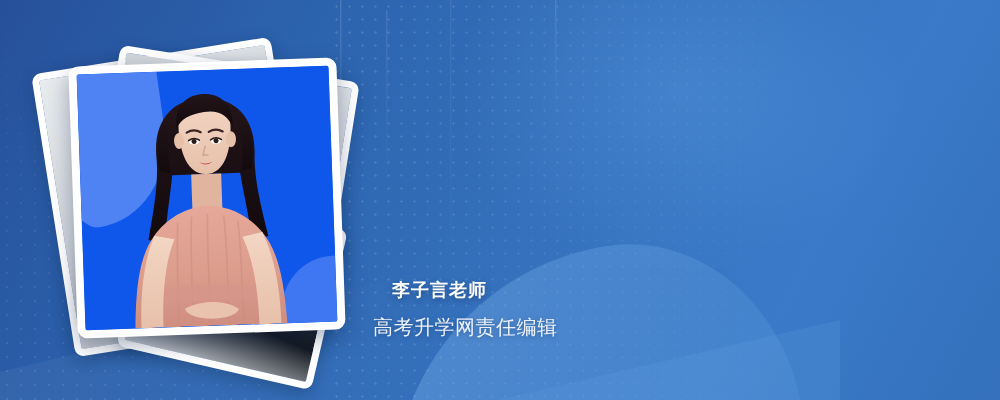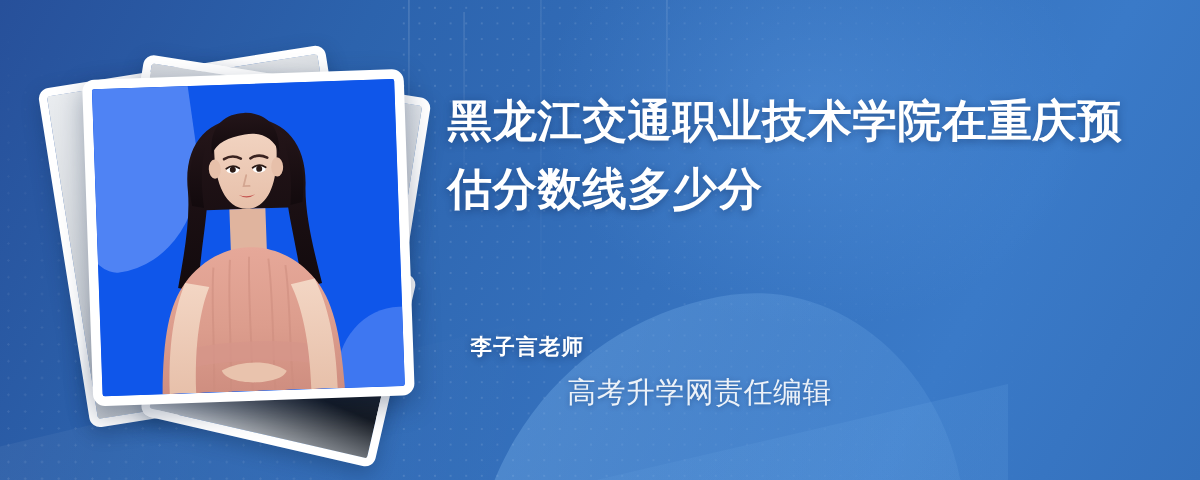--- a/index.html
+++ b/index.html
@@ -121,24 +121,23 @@
     letter-spacing:.5px;
     text-shadow:0 2px 7px rgba(10,35,80,.45);
   }
   #author-block{position:absolute;top:272px;left:0;width:420px;}
   #author-name{
     color:#ffffff;font-weight:bold;font-size:18px;line-height:36px;
     margin-left:19px;letter-spacing:1px;
     text-shadow:0 2px 6px rgba(10,35,80,.45);
   }
   #author-role{
-    color:rgba(255,255,255,.90);font-size:24px;line-height:30px;
+    color:rgba(255,255,255,.90);font-size:20px;line-height:30px;
     margin-top:4px;letter-spacing:.5px;
     text-shadow:0 1px 4px rgba(10,35,80,.35);
-    text-align:center;
   }
 </style>
 </head>
 <body>
 
 <div id="banner">
 
   <div class="bg-layer">
     <div class="glow"></div>
     <div class="dots"></div>
@@ -224,24 +223,20 @@
 
           <path d="M126 76 l-2.5 9 h5" stroke="#d3a691" stroke-width="1.5" fill="none" stroke-linecap="round"></path>
 
           <path d="M119 92 q7 5 14 0 q-7 3 -14 0 z" fill="#c4544f"></path>
         </svg>
       </div>
     </div>
   </div>
 
   <div id="text-col">
-    <div id="title">
-      <div>黑龙江交通职业技术学院在重庆预</div>
-      <div>估分数线多少分</div>
-    </div>
 
     <div id="author-block">
       <div id="author-name">李子言老师</div>
       <div id="author-role">高考升学网责任编辑</div>
     </div>
   </div>
 
 </div>
 
 </body></html>

